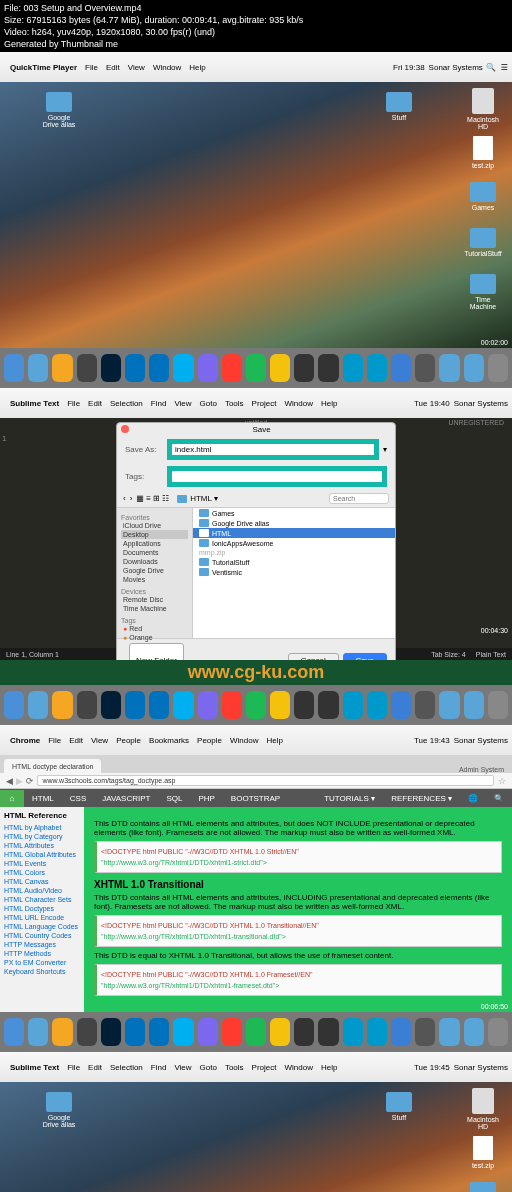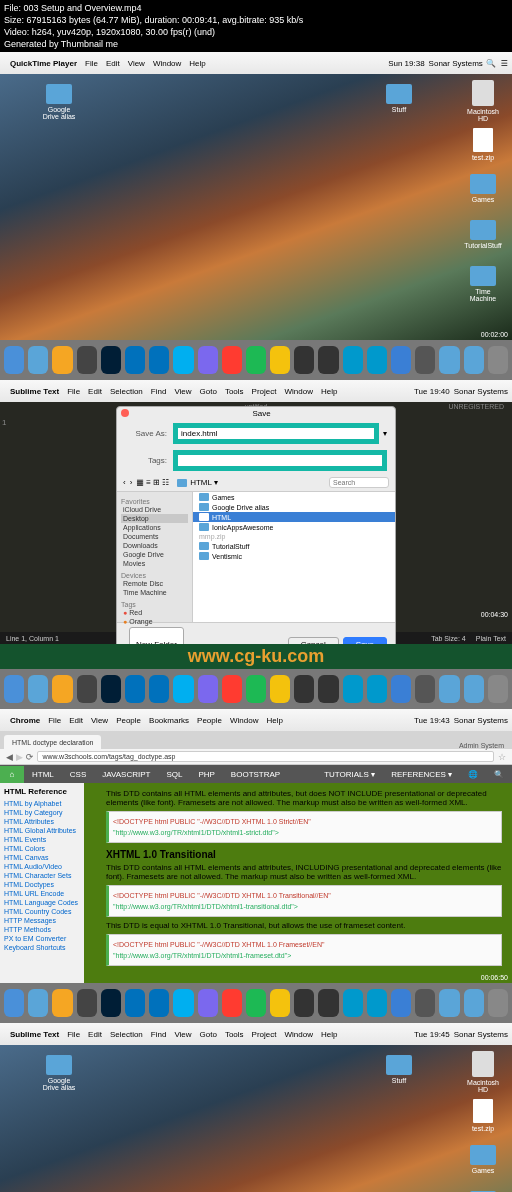--- a/index.html
+++ b/index.html
@@ -1,38 +1,38 @@
 <!DOCTYPE html>
 <html><head>
 <meta charset="utf-8">
 <style>
 * { margin: 0; padding: 0; box-sizing: border-box; font-family: -apple-system, "Helvetica Neue", Arial, sans-serif; }
 body { width: 512px; background: #000; color: #fff; font-size: 9px; }
 .info-header { background: #000; color: #fff; padding: 2px 4px; font-size: 9px; line-height: 12px; }
-.mac-menubar { background: linear-gradient(#f8f8f8,#e8e8e8); height: 22px; display: flex; align-items: center; padding: 0 4px; color: #000; font-size: 8px; }
+.mac-menubar { background: linear-gradient(#f8f8f8,#e8e8e8); height: 30px; display: flex; align-items: center; padding: 0 4px; color: #000; font-size: 8px; }
 .mac-menubar .apple { margin-right: 6px; }
 .mac-menubar .app-name { font-weight: bold; margin-right: 8px; }
 .mac-menubar .menu-item { margin-right: 8px; }
 .mac-menubar .spacer { flex: 1; }
 .mac-menubar .status { margin-left: 4px; }
 .desktop { height: 266px; background: linear-gradient(160deg,#4a6b8a 0%,#2a3f52 30%,#8b4a2a 50%,#c97a3a 60%,#5a7a5a 80%,#1a2a1a 100%); position: relative; }
 .desktop-icon { position: absolute; width: 38px; text-align: center; color: #fff; font-size: 7px; }
 .desktop-icon .folder { width: 26px; height: 20px; background: #5aa5d8; border-radius: 2px; margin: 0 auto 2px; }
 .desktop-icon .disk { width: 22px; height: 26px; background: #ddd; border-radius: 2px; margin: 0 auto 2px; }
 .desktop-icon .file { width: 20px; height: 24px; background: #fff; border-radius: 1px; margin: 0 auto 2px; }
 .dock { height: 40px; background: rgba(200,200,200,0.6); display: flex; align-items: center; justify-content: center; gap: 4px; padding: 4px; }
 .dock-item { width: 28px; height: 28px; border-radius: 6px; }
 .timestamp { position: absolute; bottom: 2px; right: 4px; color: #fff; font-size: 7px; }
 
 
 .sublime-bg { background: #272822; position: relative; height: 230px; }
 .sublime-gutter { position: absolute; left: 0; top: 14px; width: 14px; background: #272822; color: #888; font-size: 8px; padding: 2px; }
 .save-dialog { position: absolute; left: 116px; top: 4px; width: 280px; background: #ececec; border: 1px solid #aaa; border-radius: 4px; color: #000; font-size: 8px; }
 .save-row { display: flex; align-items: center; padding: 3px 8px; }
-.save-row label { width: 42px; text-align: right; margin-right: 6px; color: #555; }
+.save-row label { width: 42px; margin-right: 0; color: #555; }
 .save-row input { flex: 1; border: 5px solid #14b8a6; padding: 1px 3px; font-size: 8px; }
 .save-body { display: flex; height: 130px; }
 .save-sidebar { width: 76px; background: #e4e4e4; border-right: 1px solid #ccc; padding: 2px 4px; font-size: 7px; }
 .save-sidebar .group { color: #777; margin-top: 4px; }
 .save-sidebar .item { padding: 1px 2px; color: #333; }
 .save-list { flex: 1; background: #fff; font-size: 7px; }
 .save-list .row { padding: 1px 6px; display: flex; align-items: center; }
 .save-list .row.sel { background: #3a7fd5; color: #fff; }
 .save-toolbar { padding: 3px 6px; display: flex; align-items: center; border-bottom: 1px solid #ccc; }
 .save-footer { padding: 4px 8px; display: flex; align-items: center; border-top: 1px solid #ccc; }
@@ -46,25 +46,25 @@
 
 
 .chrome-tab-strip { background: #d4d4d4; height: 18px; display: flex; align-items: flex-end; padding: 2px 4px 0; }
 .chrome-tab { background: #f5f5f5; height: 14px; border-radius: 3px 3px 0 0; padding: 1px 8px; font-size: 7px; color: #333; display: flex; align-items: center; }
 .chrome-addr { background: #f5f5f5; height: 16px; display: flex; align-items: center; padding: 0 6px; border-bottom: 1px solid #ccc; }
 .chrome-addr .url { flex: 1; background: #fff; border: 1px solid #ccc; border-radius: 2px; padding: 1px 4px; font-size: 7px; color: #333; margin: 0 4px; }
 .w3-navbar { background: #555; color: #fff; height: 18px; display: flex; align-items: center; font-size: 8px; }
 .w3-navbar .home { background: #4caf50; width: 24px; text-align: center; padding: 4px 0; }
 .w3-navbar .nav-item { padding: 4px 8px; }
 .w3-navbar .spacer { flex: 1; }
-.w3-body { background: #4d7c0f; color: #000; display: flex; min-height: 200px; }
+.w3-body { background: #22c55e; color: #000; display: flex; min-height: 200px; }
 .w3-sidebar { width: 84px; background: #f1f1f1; padding: 4px; font-size: 7px; }
 .w3-sidebar h4 { font-size: 8px; margin-bottom: 3px; }
 .w3-sidebar .link { color: #0066cc; padding: 1px 0; }
-.w3-content { flex: 1; padding: 6px 10px; font-size: 8px; margin-left: 12px; }
+.w3-content { flex: 1; padding: 12px 10px; font-size: 8px; }
 .w3-content h2 { font-size: 10px; margin: 6px 0 3px; }
 .code-block { border: 1px solid #ccc; border-left: 3px solid #4caf50; padding: 4px; margin: 4px 0; font-family: monospace; font-size: 7px; background: #fafafa; line-height: 11px; }
 .code-block .pink { color: #c0392b; }
 .code-block .green { color: #27ae60; }
 .folder-icon { display: inline-block; width: 10px; height: 8px; background: #5aa5d8; border-radius: 1px; margin-right: 3px; vertical-align: middle; }
 </style>
 </head>
 <body>
 
 <div class="info-header">
@@ -76,21 +76,21 @@
 
 <div class="mac-menubar">
   <span class="apple"></span>
   <span class="app-name">QuickTime Player</span>
   <span class="menu-item">File</span>
   <span class="menu-item">Edit</span>
   <span class="menu-item">View</span>
   <span class="menu-item">Window</span>
   <span class="menu-item">Help</span>
   <span class="spacer"></span>
-  <span class="status">Sun 19:38</span>
+  <span class="status">Fri 19:38</span>
   <span class="status">Sonar Systems</span>
   <span class="status">🔍</span>
   <span class="status">☰</span>
 </div>
 <div class="desktop">
   <div class="desktop-icon" style="left:40px;top:10px;">
       <div class="folder"></div>
       <div>Google Drive alias</div>
     </div>
   <div class="desktop-icon" style="right:10px;top:6px;">

